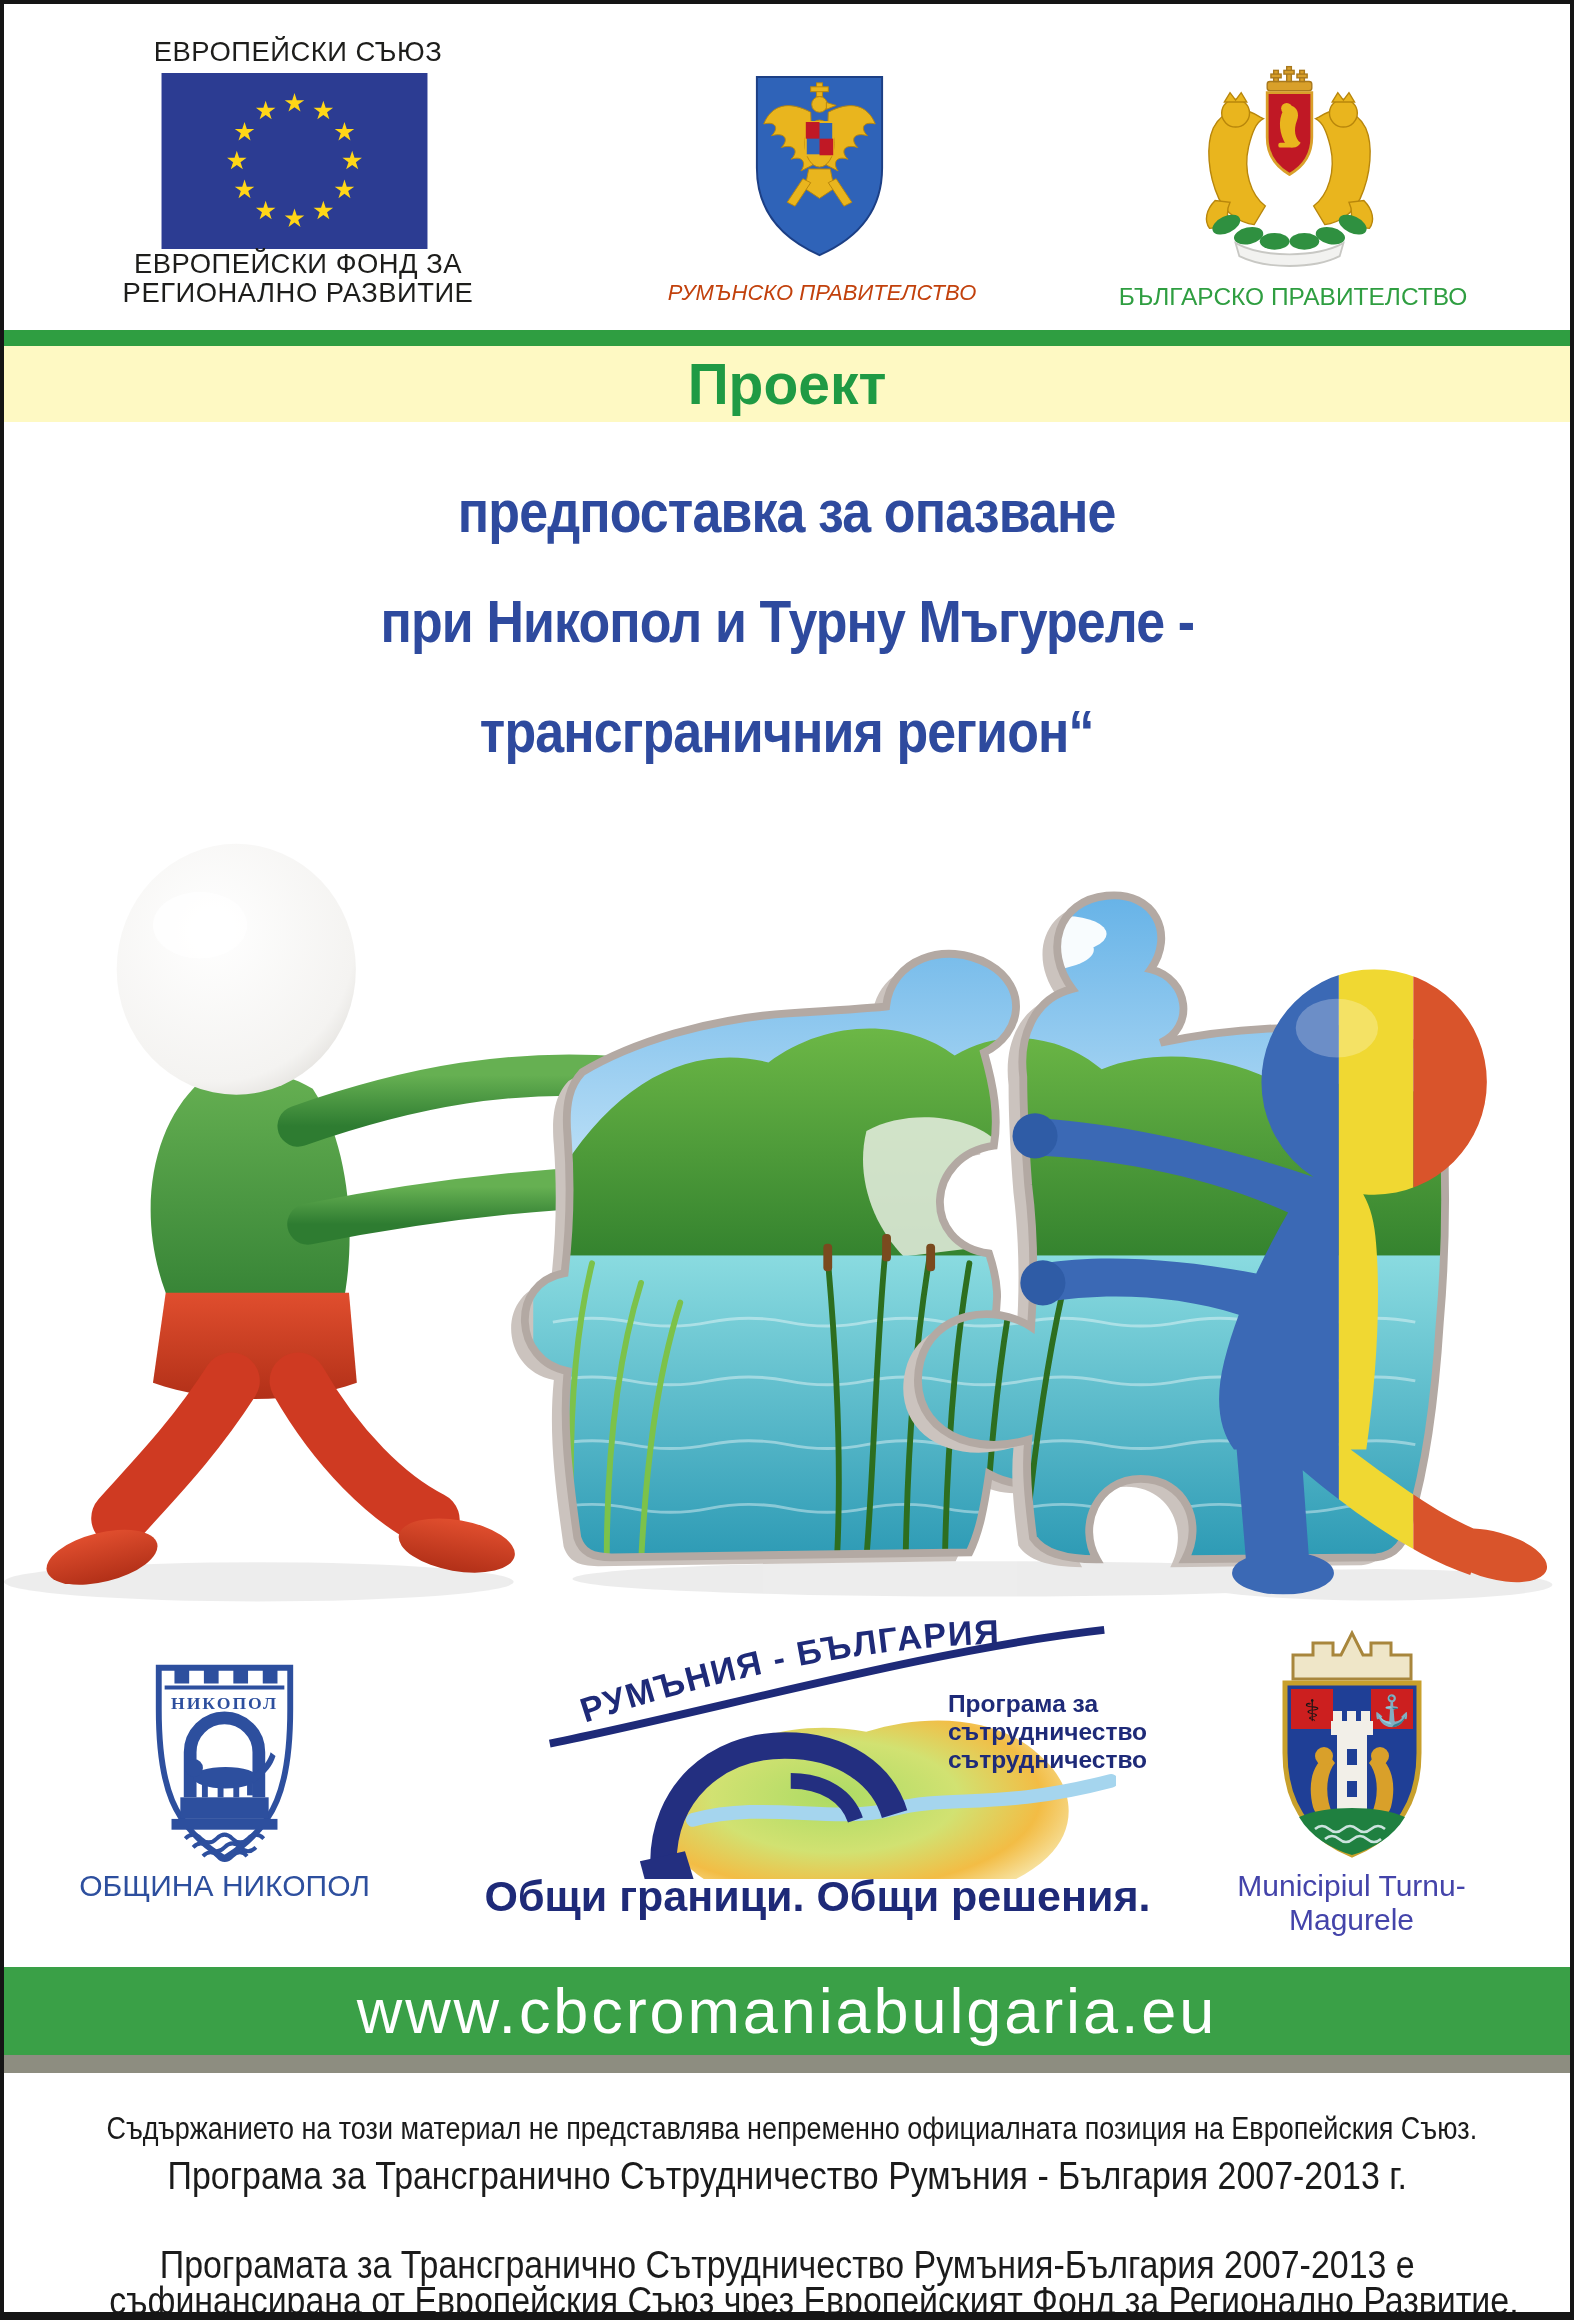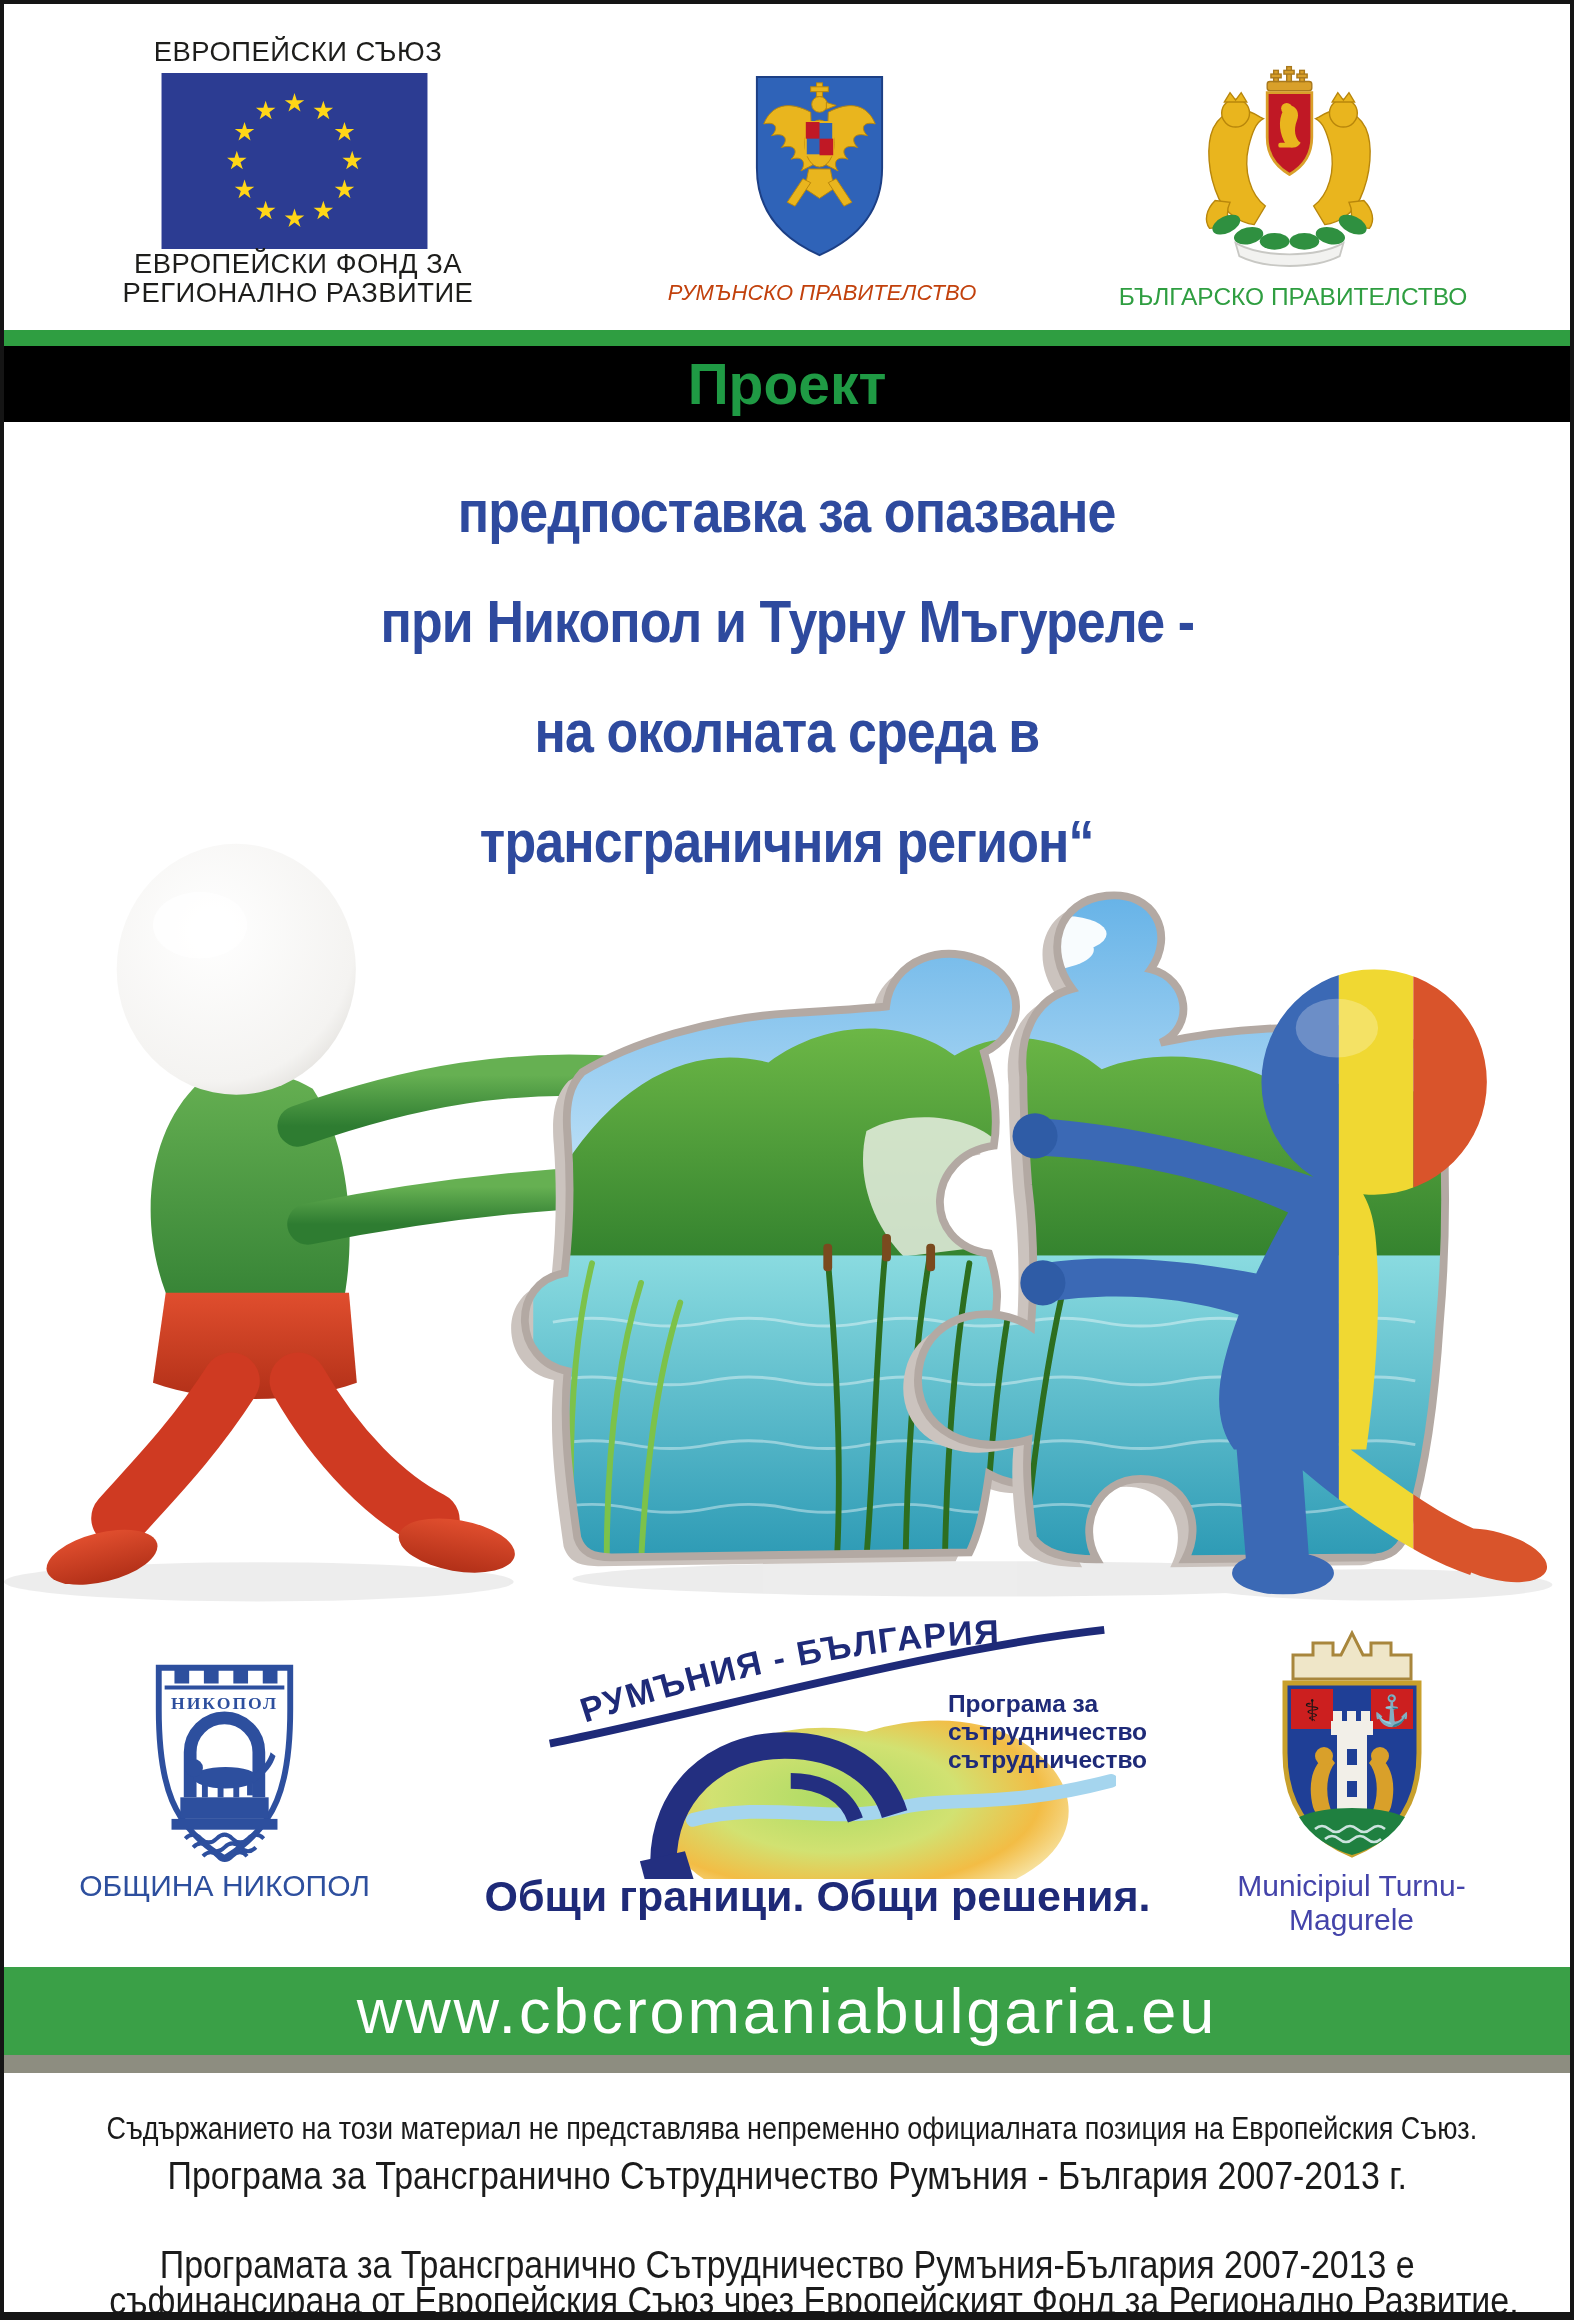--- a/index.html
+++ b/index.html
@@ -7,21 +7,21 @@
     position:relative;width:1574px;height:2321px;background:#fff;
     border:4.9px solid #151515;border-bottom-width:9.8px;box-sizing:border-box;
     overflow:hidden;font-family:"Liberation Sans",sans-serif;color:#1b1b1b;
   }
   .abs{position:absolute;}
   .ctr{text-align:center;}
   .hdr-label{font-size:27.4px;letter-spacing:0.5px;color:#1d1d1b;line-height:29px;}
   .ro-label{font-size:22px;color:#c2410c;font-style:italic;}
   .bg-label{font-size:24.5px;color:#2f9e41;}
   .stripe-green{left:0;right:0;top:326px;height:15.7px;background:#2f9e41;}
-  .band-yellow{left:0;right:0;top:342px;height:76px;background:#000000;}
+  .band-yellow{left:0;right:0;top:342px;height:76px;background:#fef9c3;}
   .band-yellow .lbl{display:block;line-height:76px;font-size:57px;font-weight:bold;color:#1f9a44;}
   .title{left:0;right:0;top:453px;}
   .title .tl{height:110px;line-height:110px;text-align:center;white-space:nowrap;}
   .title .tl span{display:inline-block;transform:scaleX(.88);transform-origin:center;
     font-size:59px;font-weight:bold;color:#2e4a9e;letter-spacing:-1px;}
   .partner-label{font-size:30px;}
   .nik-label{color:#2d4f9e;}
   .tm-label{color:#4444aa;}
   .prog-sub{font-size:24.5px;font-weight:bold;color:#1e2a78;line-height:28px;}
   .tagline{font-size:43px;font-weight:bold;color:#1e2a78;}
@@ -128,21 +128,20 @@
   <div class="abs ctr bg-label" style="left:1098px;top:279px;width:382px;">БЪЛГАРСКО ПРАВИТЕЛСТВО</div>
 
   <div class="abs stripe-green"></div>
   <div class="abs band-yellow ctr">
     <span class="lbl">Проект</span>
   </div>
 
   <div class="abs title">
     <div class="tl"><span>предпоставка за опазване</span></div>
     <div class="tl"><span>при Никопол и Турну Мъгуреле -</span></div>
-    <div class="tl"><span>на околната среда в</span></div>
     <div class="tl"><span>трансграничния регион“</span></div>
   </div>
 
   <svg class="abs" style="left:0;top:828px;" width="1574" height="794" viewBox="0 0 1606 810">
     <defs>
       <radialGradient id="headG" cx="40%" cy="35%" r="75%">
         <stop offset="0%" stop-color="#ffffff"></stop>
           <stop offset="80%" stop-color="#f4f3f1"></stop>
           <stop offset="100%" stop-color="#dedcd8"></stop>
       </radialGradient>

